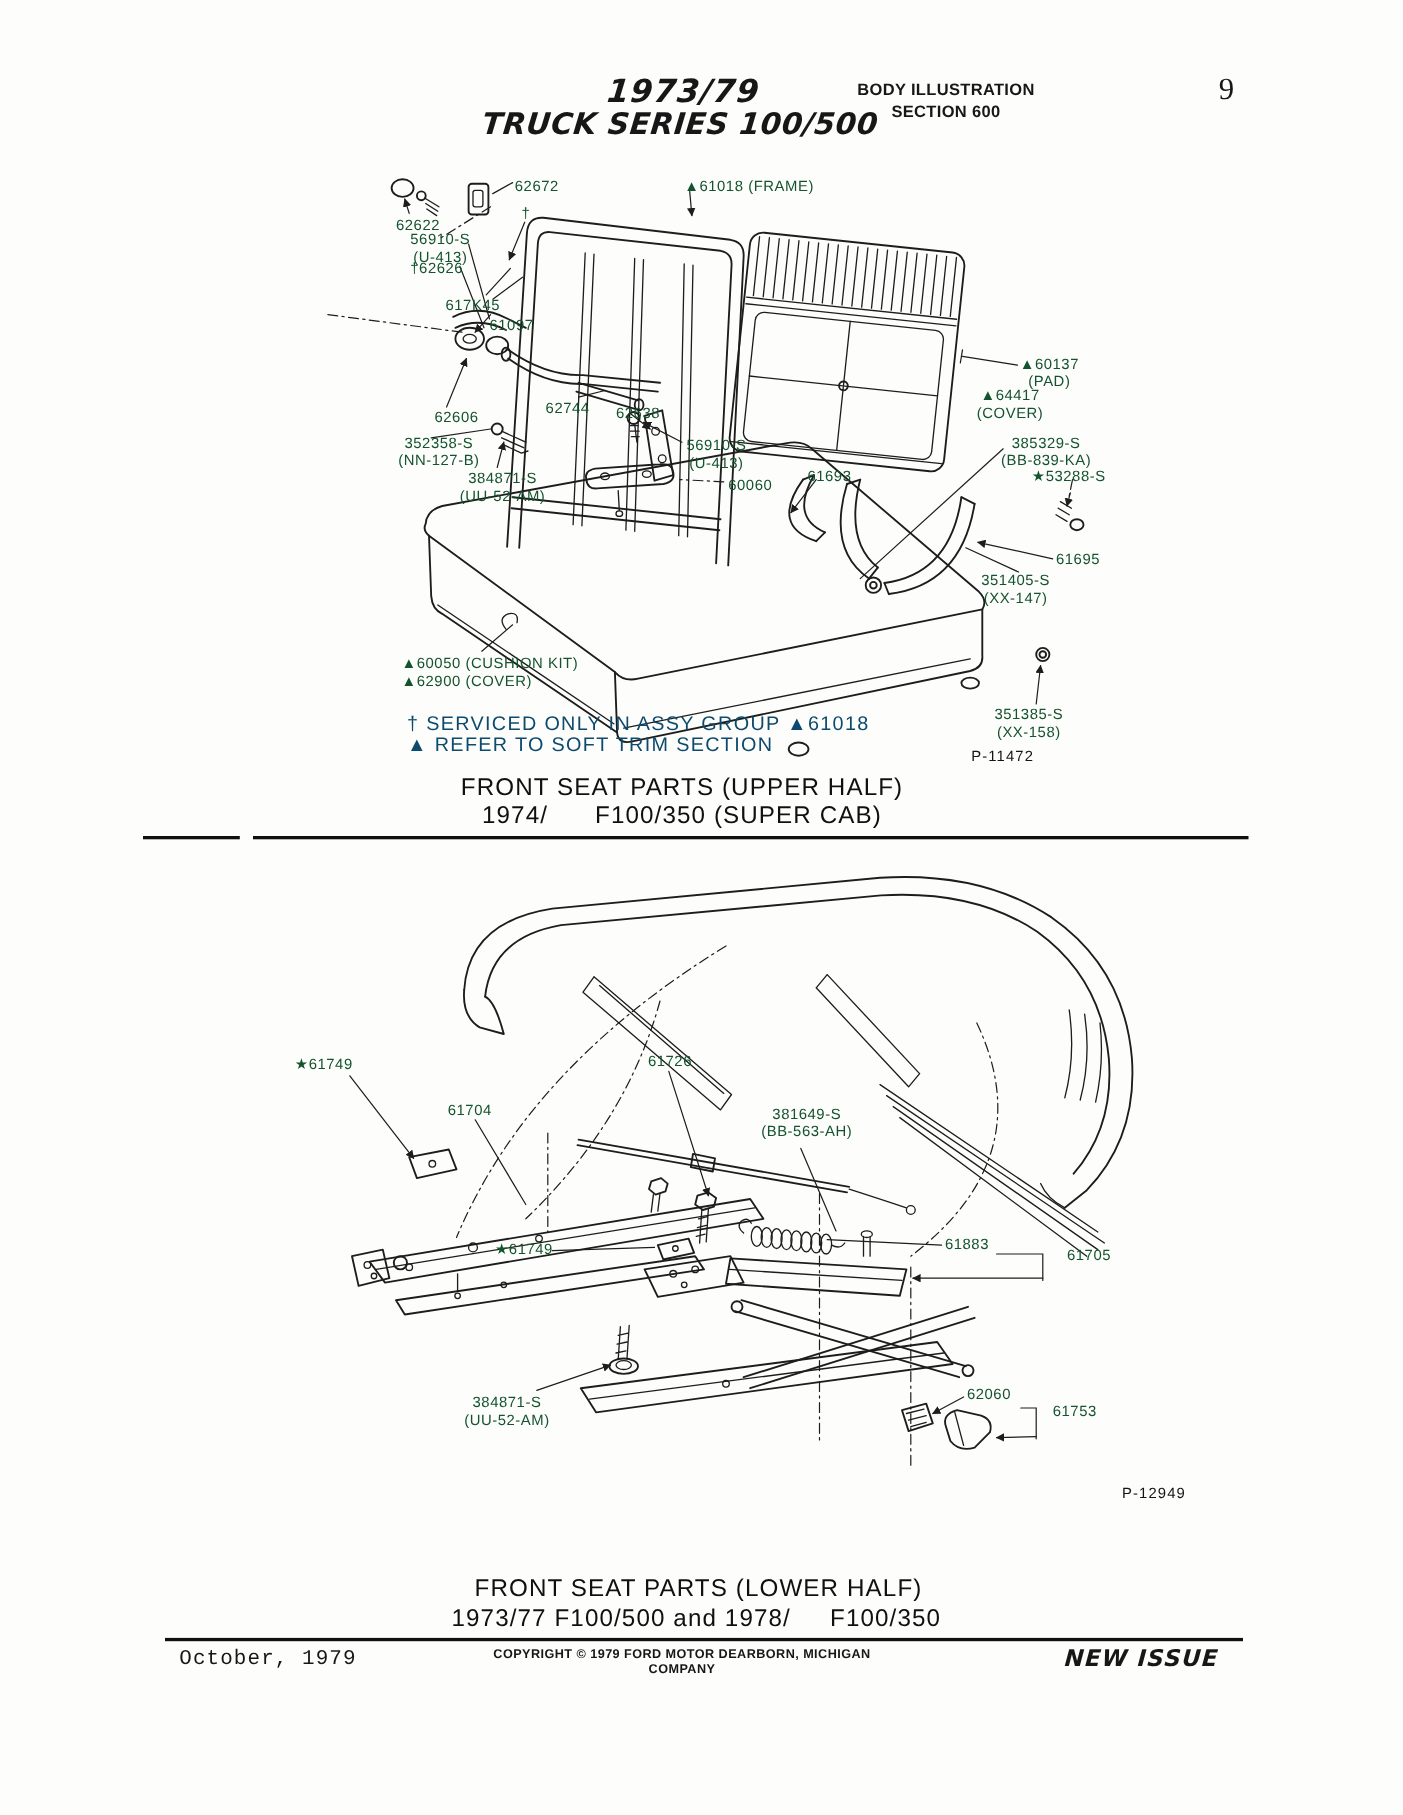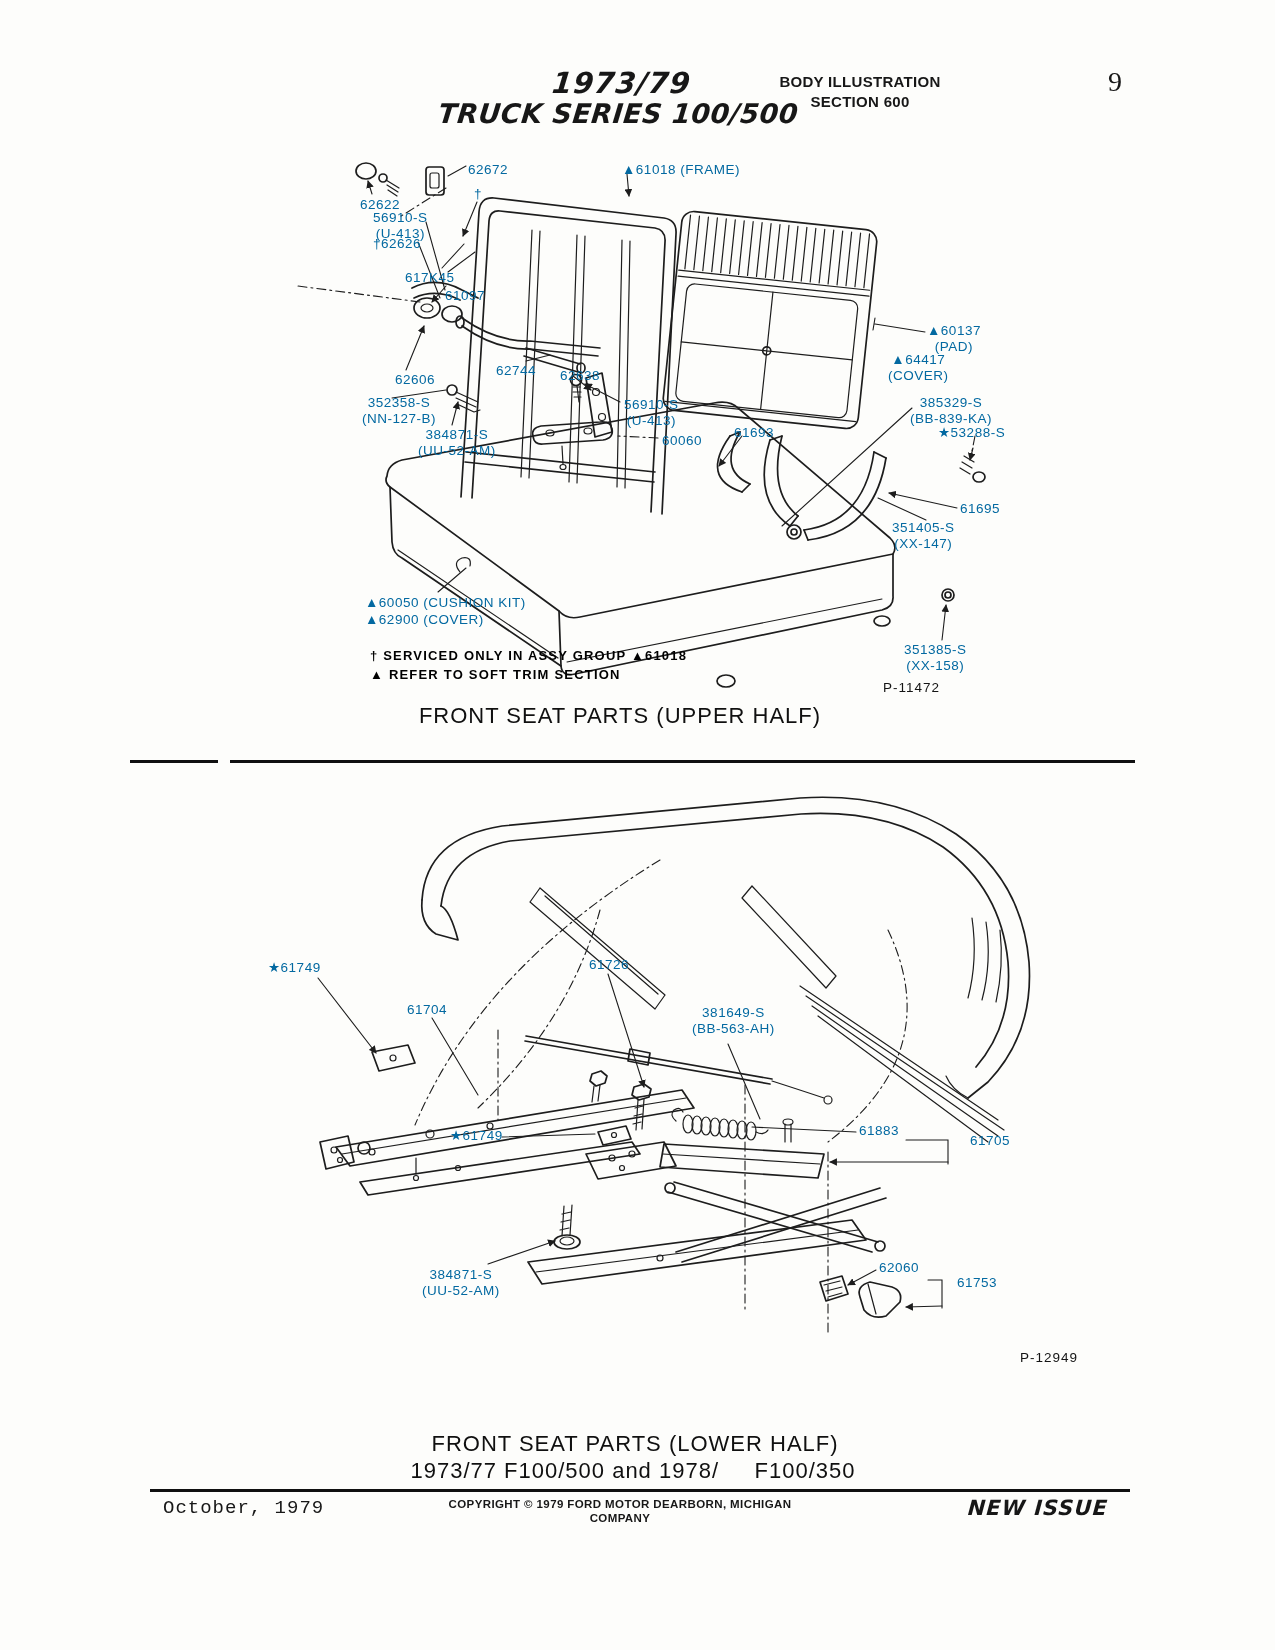--- a/index.html
+++ b/index.html
@@ -10,22 +10,22 @@
         transform:skewX(-6deg);line-height:1.08;}
   .title-l1{font-size:29px;letter-spacing:1px;}
   .title-l2{font-size:27px;letter-spacing:0.5px;}
   .hdr-right{position:absolute;left:765px;top:72px;width:190px;text-align:center;
         font-weight:bold;font-size:15px;line-height:1.35;letter-spacing:.3px;}
   .page-num{position:absolute;left:1108px;top:66px;font-family:"Liberation Serif",serif;
         font-size:28px;}
   .fig{position:absolute;}
   .fig svg{position:absolute;left:0;top:0;}
   .plabel{position:absolute;font-size:13.5px;letter-spacing:.5px;line-height:1.2;
-        white-space:pre-line;text-align:center;color:#0369a1;}
-  .fn{position:absolute;font-size:13px;letter-spacing:1.2px;color:#000000;font-weight:bold;}
+        white-space:pre-line;text-align:center;color:#14532d;}
+  .fn{position:absolute;font-size:18px;letter-spacing:1.2px;color:#0c4a6e;}
   .plate{position:absolute;font-size:13.5px;letter-spacing:1px;color:#141414;margin-left:25px;}
   .caption{position:absolute;text-align:center;font-size:22px;letter-spacing:1px;
         white-space:pre;color:#101010;}
   .rule{position:absolute;background:#101010;}
   .foot-date{position:absolute;left:163px;top:1497px;font-family:"Liberation Mono",monospace;
         font-size:19px;letter-spacing:1px;}
   .foot-copy{position:absolute;left:400px;top:1497px;width:440px;text-align:center;
         font-size:11.5px;font-weight:bold;letter-spacing:.4px;line-height:1.25;}
   .foot-issue{position:absolute;left:968px;top:1496px;font-family:"DejaVu Sans",sans-serif;
         font-weight:bold;font-style:italic;font-size:21px;letter-spacing:1px;transform:skewX(-4deg);}
@@ -197,20 +197,21 @@
 (XX-158)</div>
     <div class="plabel" style="left:235px;top:455px;text-align:left">▲60050 (CUSHION KIT)</div>
     <div class="plabel" style="left:235px;top:472px;text-align:center">▲62900 (COVER)</div>
 
     <div class="fn" style="left:240px;top:508px">† SERVICED ONLY IN ASSY GROUP ▲61018</div>
     <div class="fn" style="left:240px;top:527px">▲ REFER TO SOFT TRIM SECTION</div>
     <div class="plate" style="left:728px;top:540px">P-11472</div>
   </div>
 
   <div class="caption" style="left:0;top:703px;width:1240px">FRONT SEAT PARTS (UPPER HALF)</div>
+  <div class="caption" style="left:0;top:728px;width:1240px">1974/      F100/350 (SUPER CAB)</div>
 
   <div class="rule" style="left:130px;top:760px;width:88px;height:3px"></div>
   <div class="rule" style="left:230px;top:760px;width:905px;height:3px"></div>
 
   <div class="fig" style="left:240px;top:790px;width:840px;height:620px">
 
     <svg width="840" height="620" viewBox="0 0 840 620">
 
       <g class="ln">
         <path d="M182,110 Q186,48 262,36 L560,8 Q652,2 716,44 Q782,90 789,172 Q794,244 748,292 L728,308"></path>

